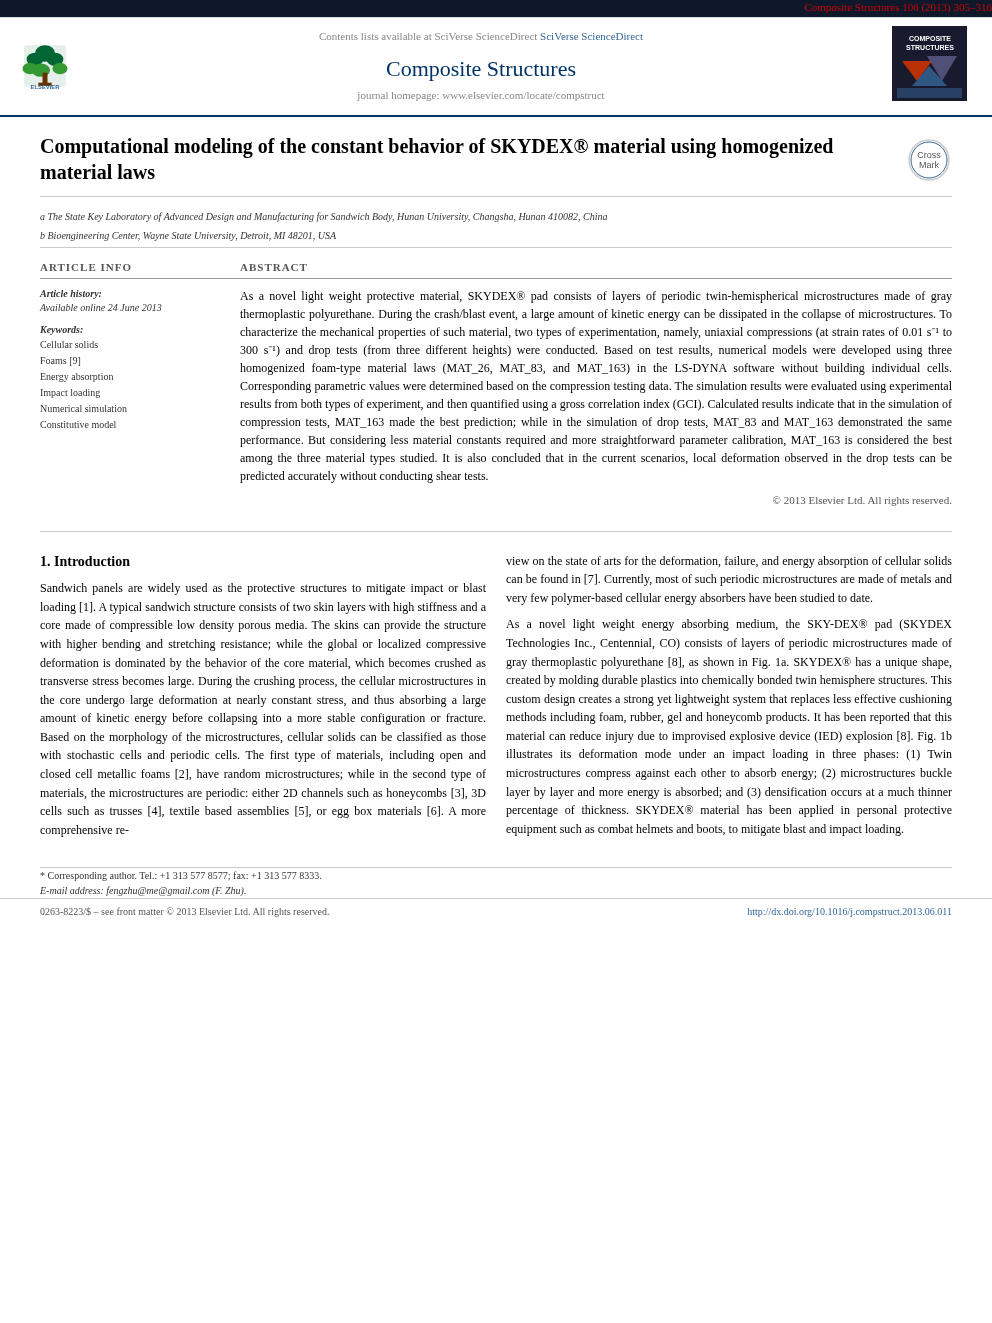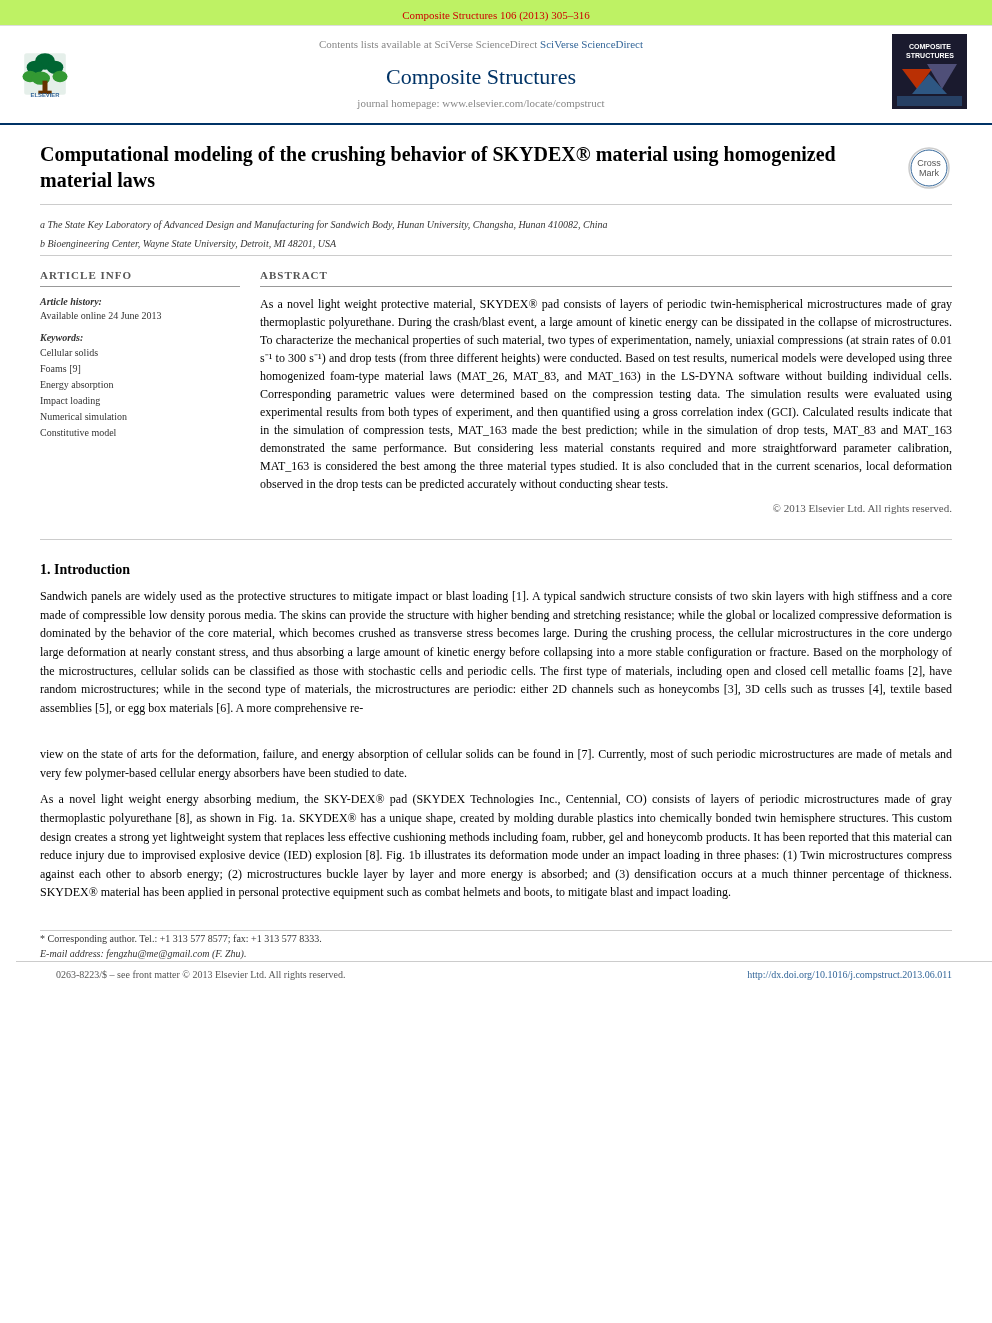--- a/index.html
+++ b/index.html
@@ -6,23 +6,23 @@
     body {
       font-family: 'Times New Roman', Times, serif;
       background: #fff;
       color: #000;
       width: 992px;
       min-height: 1323px;
       font-size: 13px;
       line-height: 1.4;
     }
     .top-bar {
-      background: #bef264;
-      text-align: center;
-      padding: 8px 0 2px;
+      background: #0f172a;
+      text-align: right;
+      padding: 0 0 2px;
       font-size: 11px;
       color: #c00;
       border-bottom: 1px solid #ddd;
     }
     .header-section {
       border-bottom: 2px solid #003366;
       padding: 8px 20px 8px;
       display: flex;
       align-items: center;
       justify-content: space-between;
@@ -95,21 +95,20 @@
     }
     .author-affiliations {
       font-size: 10px;
       font-style: italic;
       color: #333;
       margin-top: 4px;
       line-height: 1.5;
     }
     .two-column {
       display: flex;
-      gap: 20px;
       padding: 12px 0;
       border-top: 1px solid #ccc;
     }
     .article-info-col {
       width: 200px;
       flex-shrink: 0;
     }
     .abstract-col {
       flex: 1;
     }
@@ -119,20 +118,21 @@
       color: #555;
       letter-spacing: 1px;
       text-transform: uppercase;
       border-bottom: 1px solid #999;
       padding-bottom: 3px;
       margin-bottom: 8px;
     }
     .article-history {
       font-size: 10px;
       color: #333;
+      font-style: italic;
     }
     .article-history-title {
       font-size: 10px;
       font-weight: bold;
       font-style: italic;
       color: #333;
     }
     .keywords-title {
       font-size: 10px;
       font-weight: bold;
@@ -159,21 +159,20 @@
     }
     .divider {
       border: none;
       border-top: 1px solid #ccc;
       margin: 10px 0;
     }
     .body-two-col {
       display: flex;
       gap: 20px;
       padding: 10px 0;
-      flex-direction: column;
     }
     .body-left-col {
       flex: 1;
     }
     .body-right-col {
       flex: 1;
     }
     .section-title {
       font-size: 14px;
       font-weight: bold;
@@ -196,21 +195,20 @@
       font-size: 10px;
       color: #333;
       line-height: 1.5;
     }
     .footer-bar {
       border-top: 1px solid #ccc;
       padding: 6px 40px;
       display: flex;
       align-items: center;
       justify-content: space-between;
-      margin-left: 16px;
     }
     .footer-info {
       font-size: 10px;
       color: #555;
     }
     .footer-doi {
       font-size: 10px;
       color: #336699;
     }
     .italic { font-style: italic; }
@@ -260,21 +258,21 @@
       <polygon points="35,30 65,30 50,55" fill="#666699" opacity="0.7"></polygon>
       <polygon points="20,60 55,60 37,40" fill="#336699" opacity="0.8"></polygon>
       <rect x="5" y="62" width="65" height="10" fill="#336699" opacity="0.5"></rect>
     </svg>
   </div>
 </div>
 
 <div class="main-content">
 
   <div class="paper-title-section">
-    <div class="paper-title">Computational modeling of the crushing behavior of SKYDEX® material using homogenized material laws</div>
+    <div class="paper-title">Computational modeling of the constant behavior of SKYDEX® material using homogenized material laws</div>
     <div class="crossmark">
       <svg width="45" height="45" viewBox="0 0 45 45">
         <circle cx="22" cy="22" r="20" fill="white" stroke="#ccc" stroke-width="1.5"></circle>
         <text x="22" y="20" text-anchor="middle" font-size="9" fill="#555" font-family="Arial">Cross</text>
         <text x="22" y="30" text-anchor="middle" font-size="9" fill="#555" font-family="Arial">Mark</text>
         <circle cx="22" cy="22" r="18" fill="none" stroke="#336699" stroke-width="1"></circle>
       </svg>
     </div>
   </div>
 

